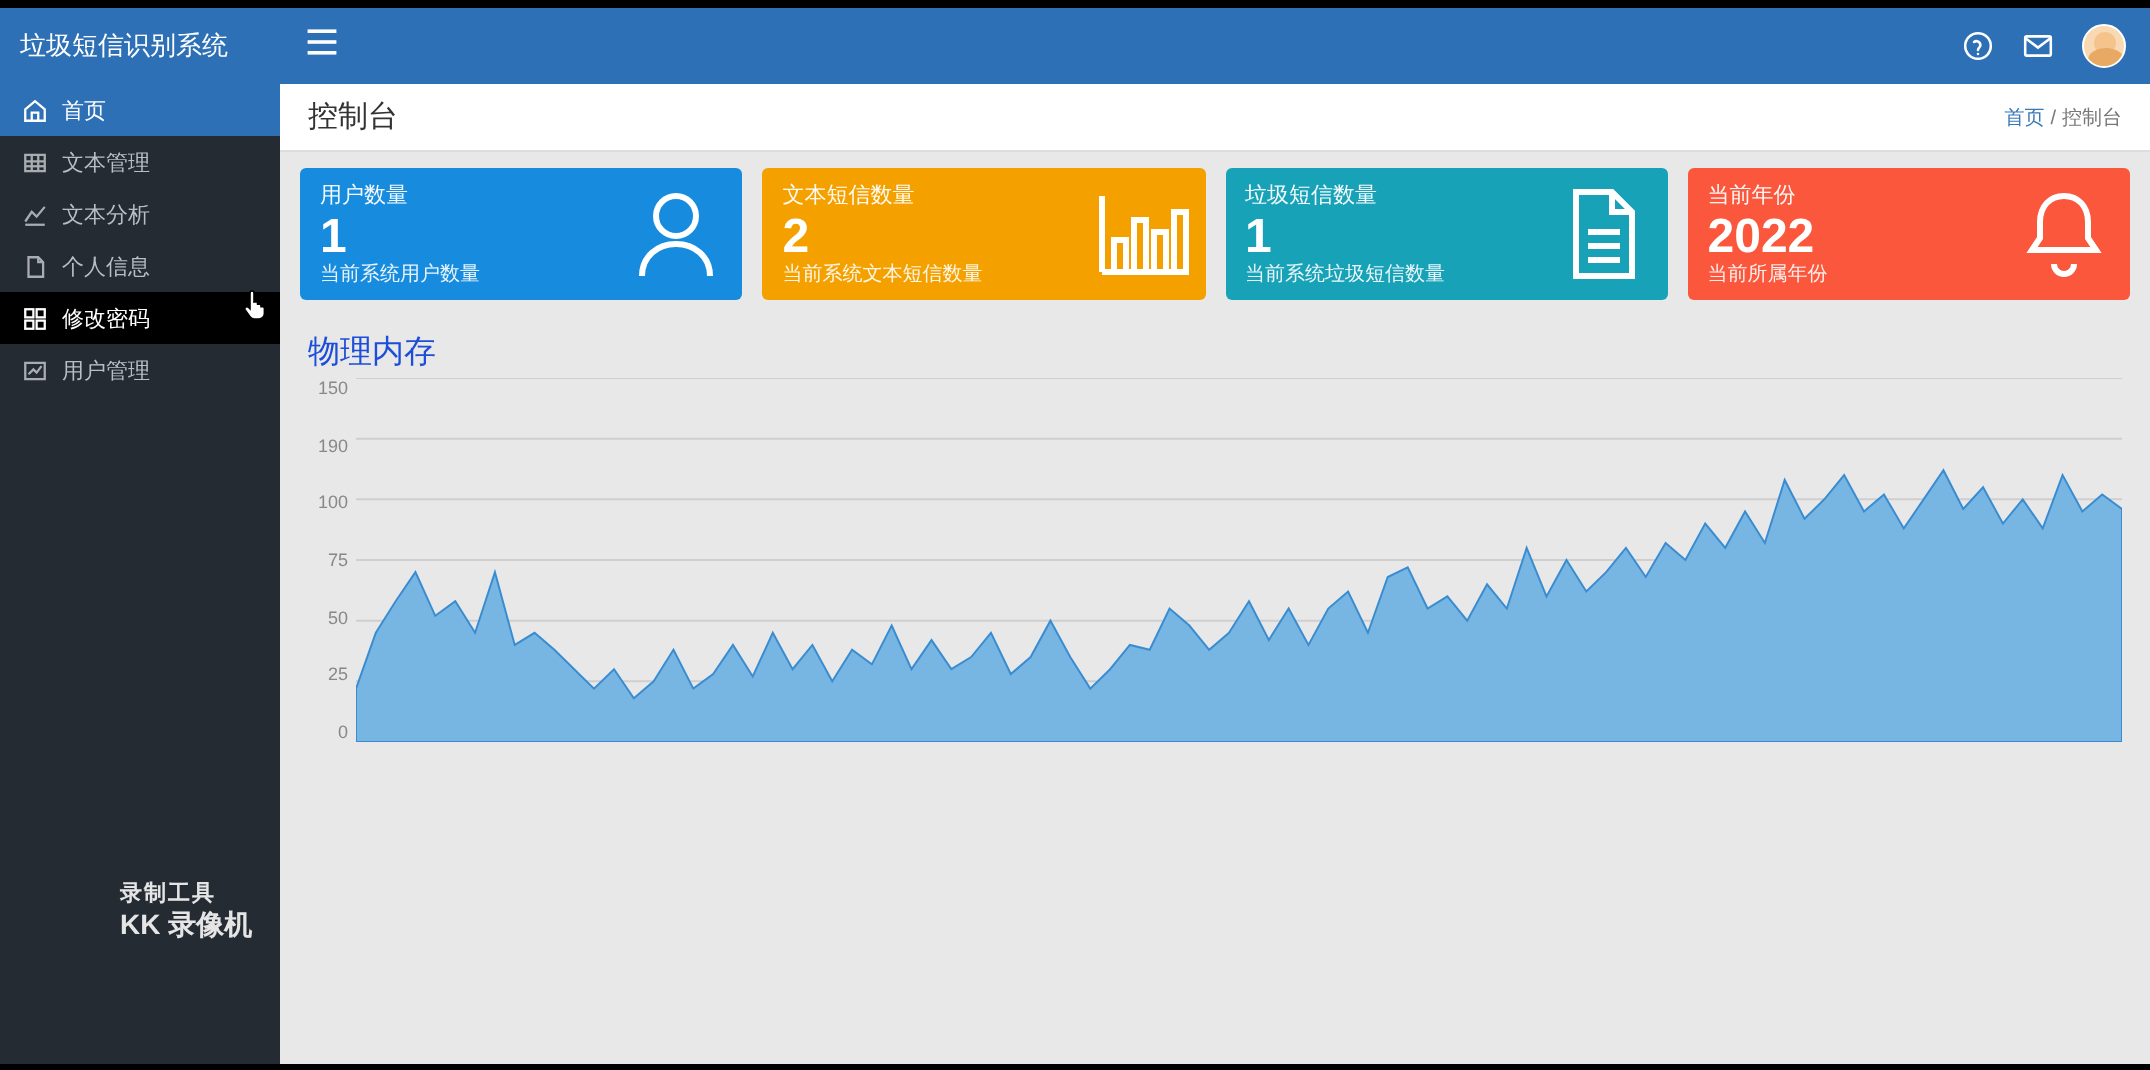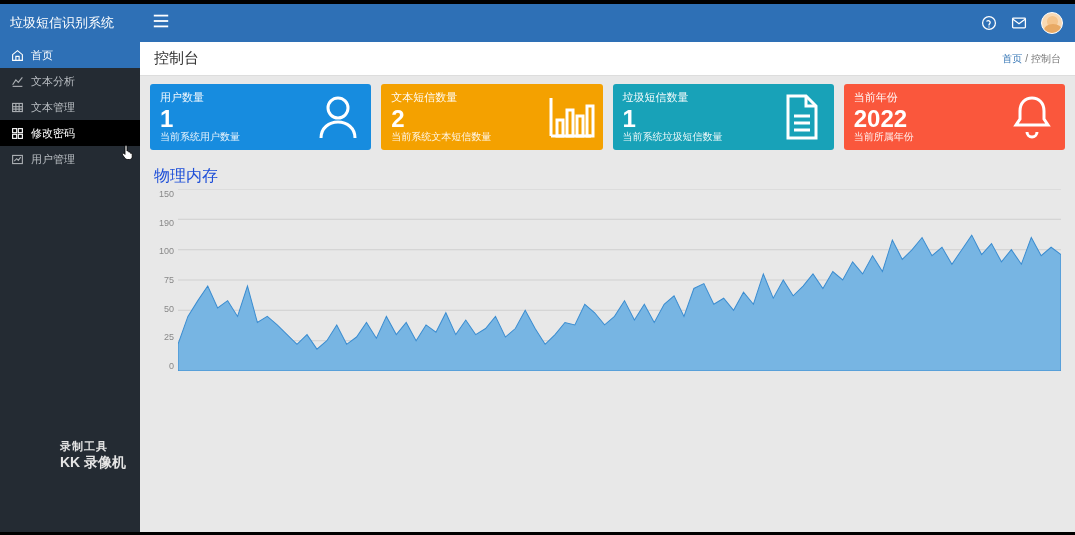--- a/index.html
+++ b/index.html
@@ -85,37 +85,46 @@
             <svg viewBox="0 0 16 16" width="13" height="13" fill="none" stroke-width="1.4">
               <path d="M2 7l6-5 6 5v7H2z"></path>
               <path d="M6 14V9h4v5"></path>
             </svg>
           </span>
           <span>首页</span>
         </li>
         <li class="">
           <span class="side-icon">
             <svg viewBox="0 0 16 16" width="13" height="13" fill="none" stroke-width="1.4">
-              <polyline points="2,12 6,6 9,9 14,3"></polyline>
-              <path d="M2 14h12"></path>
-            </svg>
-          </span>
-          <span>文本分析</span>
-        </li>
-        <li class="">
-          <span class="side-icon">
-            <svg viewBox="0 0 16 16" width="13" height="13" fill="none" stroke-width="1.4">
               <rect x="2" y="3" width="12" height="10"></rect>
               <line x1="2" y1="7" x2="14" y2="7"></line>
               <line x1="2" y1="10" x2="14" y2="10"></line>
               <line x1="6" y1="3" x2="6" y2="13"></line>
               <line x1="10" y1="3" x2="10" y2="13"></line>
             </svg>
           </span>
           <span>文本管理</span>
+        </li>
+        <li class="">
+          <span class="side-icon">
+            <svg viewBox="0 0 16 16" width="13" height="13" fill="none" stroke-width="1.4">
+              <polyline points="2,12 6,6 9,9 14,3"></polyline>
+              <path d="M2 14h12"></path>
+            </svg>
+          </span>
+          <span>文本分析</span>
+        </li>
+        <li class="">
+          <span class="side-icon">
+            <svg viewBox="0 0 16 16" width="13" height="13" fill="none" stroke-width="1.4">
+              <path d="M4 2h6l3 3v9H4z"></path>
+              <path d="M10 2v3h3"></path>
+            </svg>
+          </span>
+          <span>个人信息</span>
         </li>
         <li class="hover">
           <span class="side-icon">
             <svg viewBox="0 0 16 16" width="13" height="13" fill="none" stroke-width="1.4">
               <rect x="2" y="2" width="5" height="5"></rect>
               <rect x="9" y="2" width="5" height="5"></rect>
               <rect x="2" y="9" width="5" height="5"></rect>
               <rect x="9" y="9" width="5" height="5"></rect>
             </svg>
           </span>

